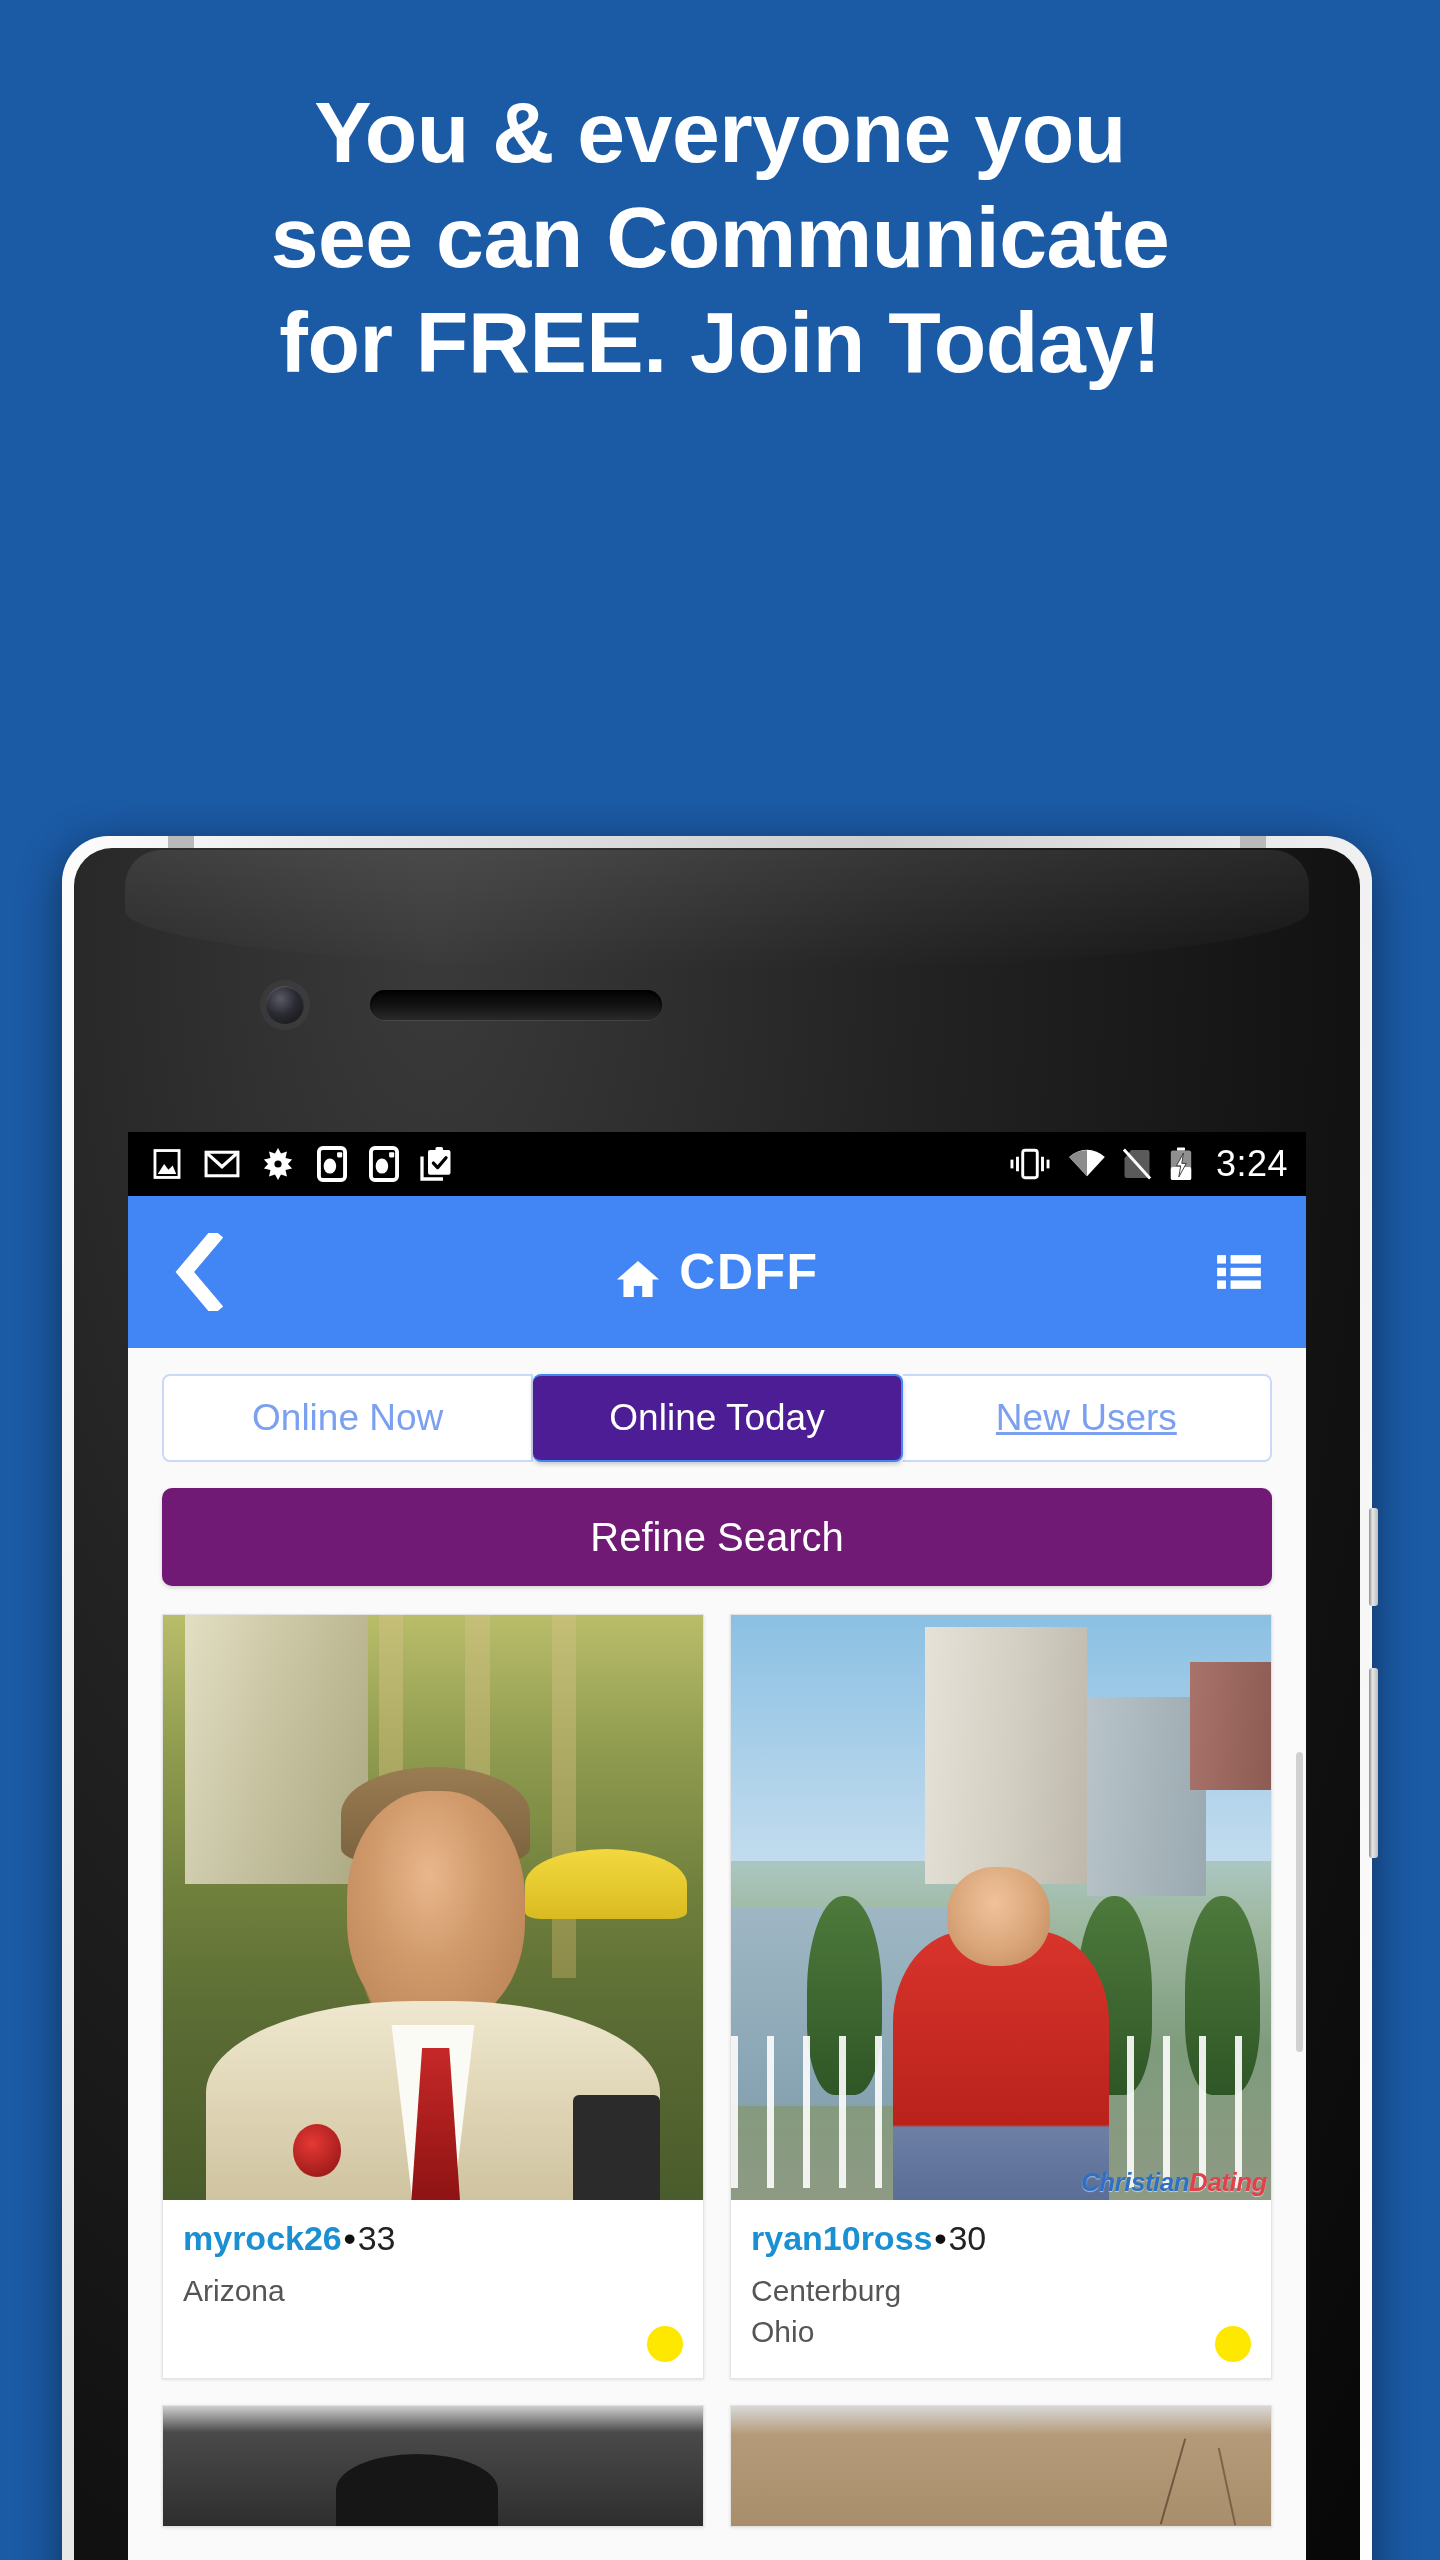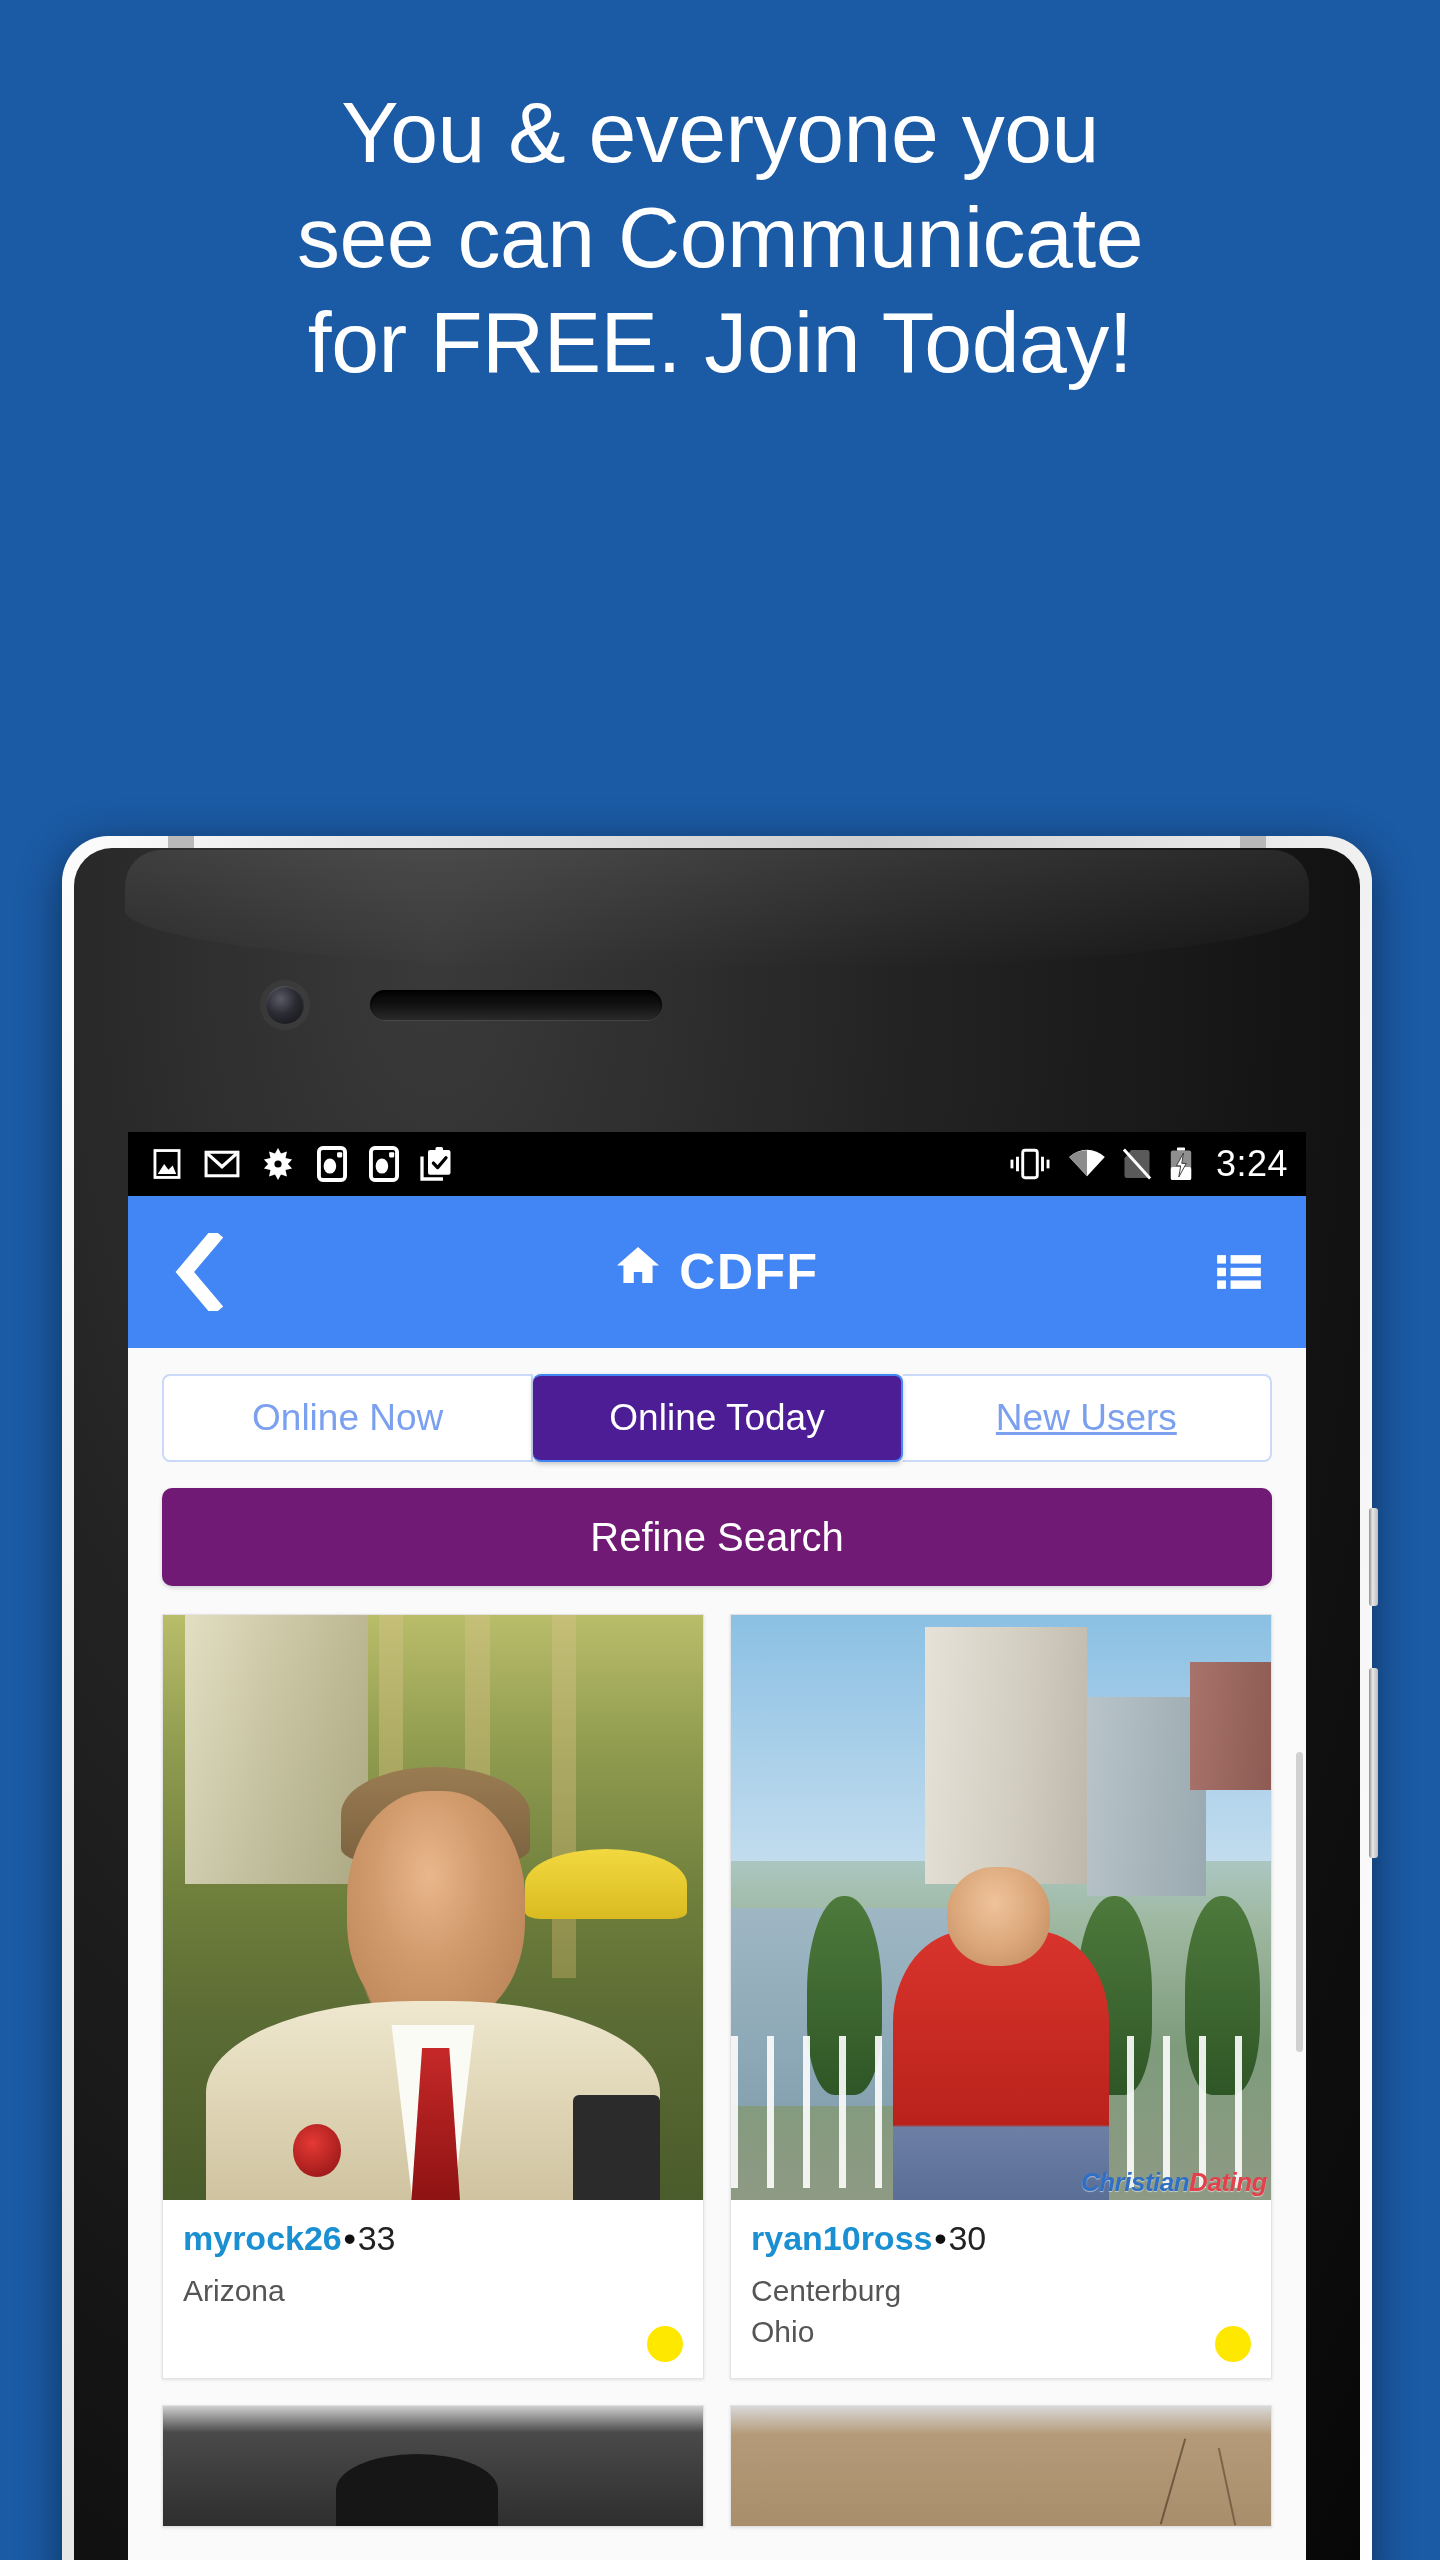--- a/index.html
+++ b/index.html
@@ -20,21 +20,21 @@
   
   .headline {
     position: absolute;
     top: 80px;
     left: 0;
     width: 1440px;
     text-align: center;
     color: #ffffff;
     font-size: 86px;
     line-height: 1.22;
-    font-weight: 400;
+    font-weight: 700;
     letter-spacing: -0.5px;
     padding: 0 60px;
   }
   .headline .hl-line { display: block; white-space: nowrap; }
 
   
   .phone {
     position: absolute;
     left: 62px;
     top: 836px;
@@ -163,21 +163,21 @@
     width: 54px;
     height: 78px;
     flex: 0 0 auto;
     margin-left: 14px;
     cursor: pointer;
   }
   .app-title-wrap {
     position: absolute;
     left: 0; right: 0;
     display: flex;
-    align-items: flex-start;
+    align-items: flex-end;
     justify-content: center;
     gap: 18px;
     pointer-events: none;
   }
   .home-ico { display: block; }
   .app-title {
     color: #ffffff;
     font-size: 50px;
     font-weight: 700;
     letter-spacing: 1.5px;

